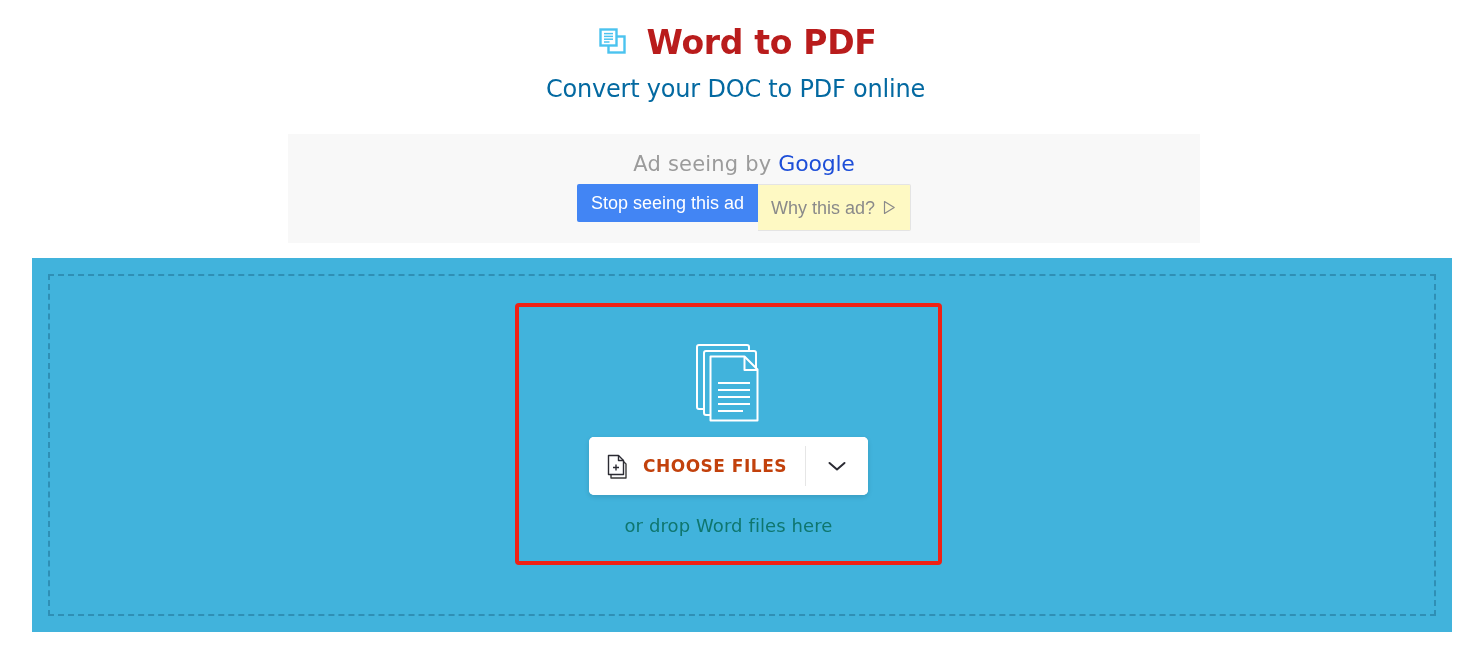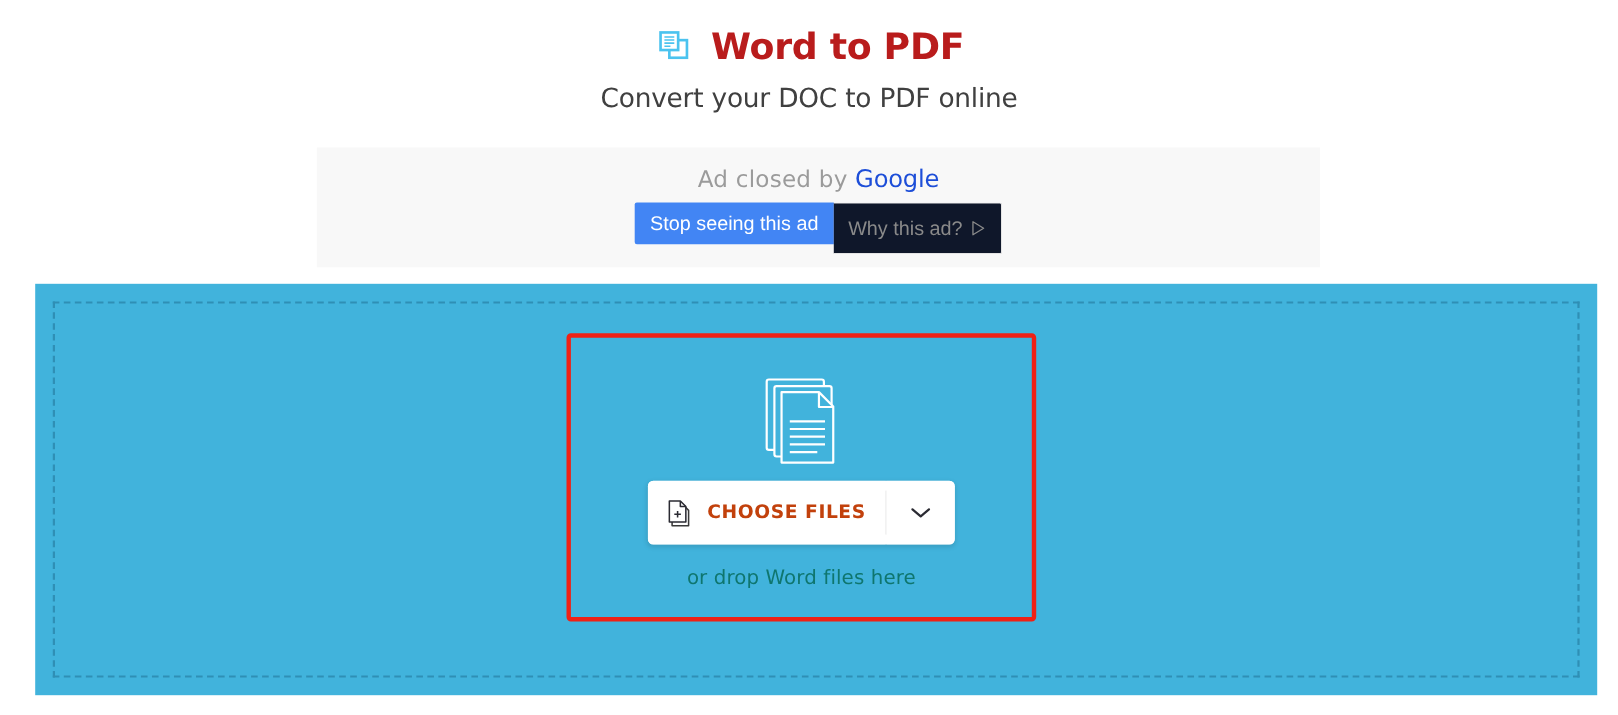--- a/index.html
+++ b/index.html
@@ -44,21 +44,21 @@
     font-weight: bold;
     color: #b91c1c;
     letter-spacing: -0.3px;
     white-space: nowrap;
   }
   .page-subtitle {
     margin-top: 5px;
     font-family: "DejaVu Sans", sans-serif;
     font-size: 24px;
     font-weight: 400;
-    color: #404040;
+    color: #0369a1;
     letter-spacing: -0.2px;
   }
 
   
   .ad-panel {
     position: absolute;
     left: 288px;
     top: 134px;
     width: 912px;
     height: 109px;
@@ -93,21 +93,21 @@
     font-family: "Liberation Sans", sans-serif;
     font-size: 18px;
     padding: 0 14px;
     height: 38px;
     line-height: 38px;
     border-radius: 2px 0 0 2px;
     cursor: pointer;
     white-space: nowrap;
   }
   .ad-btn-secondary {
-    background: #0f172a;
+    background: #fef9c3;
     color: #8a8a8a;
     border: 1px solid #e4e4e4;
     border-left: none;
     font-family: "Liberation Sans", sans-serif;
     font-size: 18px;
     padding: 12px 13px;
     height: 47px;
     line-height: 36px;
     border-radius: 0 2px 2px 0;
     cursor: pointer;
@@ -248,21 +248,21 @@
         <line x1="10" y1="19" x2="15.5" y2="19" stroke="#4bc3ef" stroke-width="1.5"></line>
       </svg>
     </span>
     <h1 class="page-title">Word to PDF</h1>
   </div>
   <div class="page-subtitle">Convert your DOC to PDF online</div>
 </div>
 
 <div class="ad-panel">
   <div class="ad-closed-line">
-    <span>Ad closed by </span><span class="brand">Google</span>
+    <span>Ad seeing by </span><span class="brand">Google</span>
   </div>
   <div class="ad-buttons">
     <button class="ad-btn-primary">Stop seeing this ad</button>
     <button class="ad-btn-secondary">
       <span>Why this ad?</span>
       <span class="why-ad-glyph">
         <svg width="15" height="15" viewBox="0 0 15 15" xmlns="http://www.w3.org/2000/svg">
           <path d="M2.5 1.6 L2.5 13.4 L12.2 7.5 Z" fill="none" stroke="#8a8a8a" stroke-width="1.2" stroke-linejoin="round"></path>
         </svg>
       </span>

